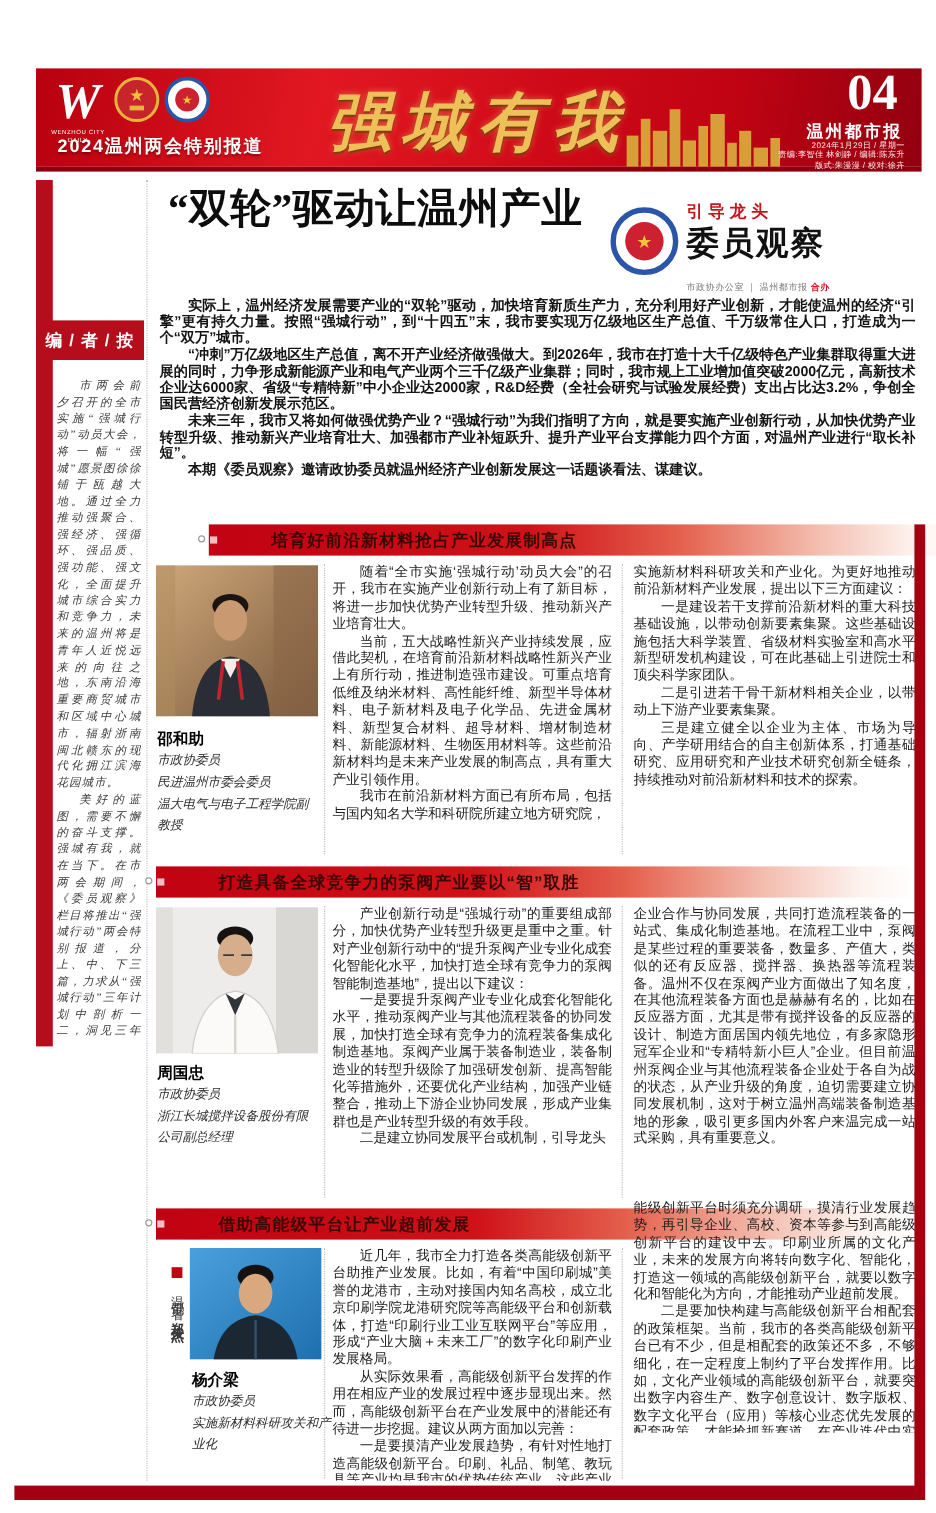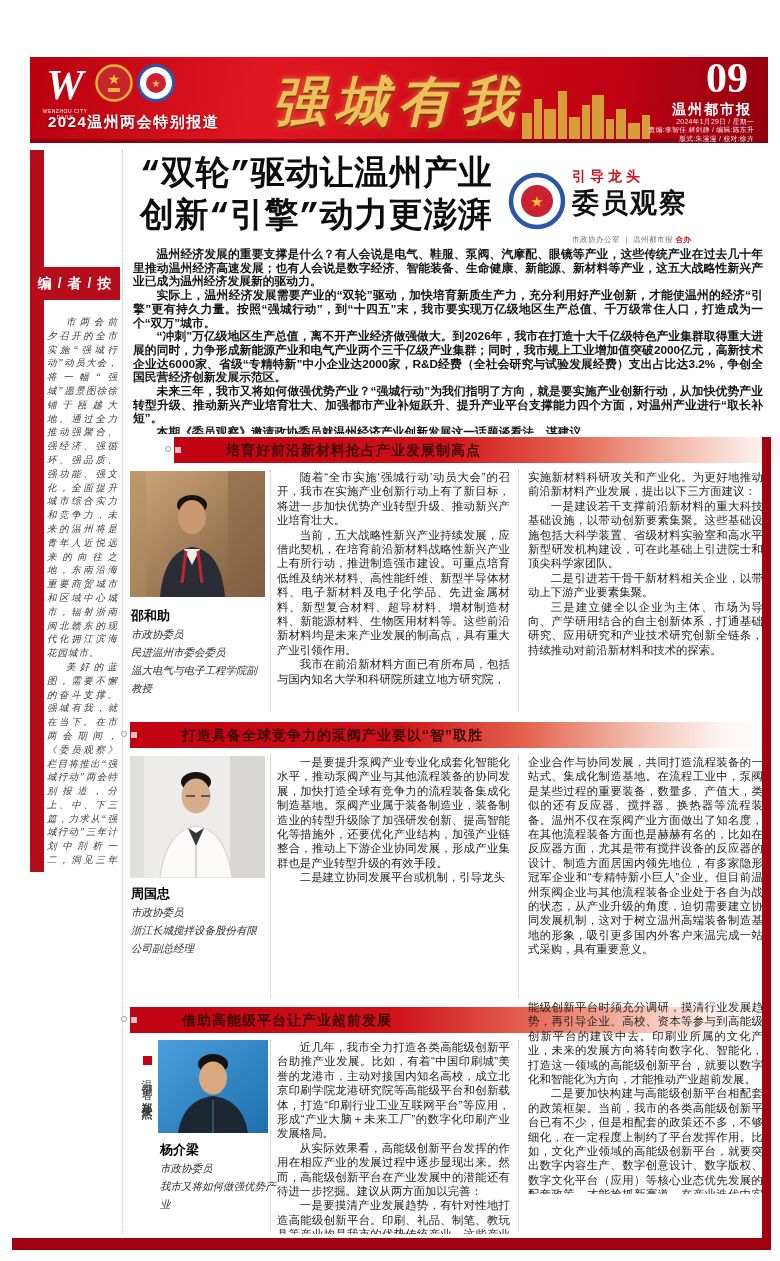--- a/index.html
+++ b/index.html
@@ -37,21 +37,21 @@
     color:#fff; font-weight:bold; font-size:14px; line-height:33px; text-align:center; letter-spacing:1px; }
   .ed-body { position:absolute; left:47px; top:316px; width:71px; height:552px; overflow:hidden;
     font-family:"Liberation Serif", serif; font-style:italic; font-size:9.5px; line-height:13.8px;
     color:#3a3a3a; text-align:justify; letter-spacing:1px; }
   .ed-body p { text-indent:2em; }
 
   .vline-main { position:absolute; left:122px; top:150px; height:1084px; border-left:1px dotted #c4c4c4; }
 
   
   .headline { position:absolute; left:140px; top:154px; width:380px; color:#0d0d0d;
-    font-family:Liberation Mono, monospace; font-weight:900; font-size:34px; line-height:42px; letter-spacing:.5px; }
+    font-family:Liberation Serif, serif; font-weight:900; font-size:34px; line-height:42px; letter-spacing:.5px; }
   .observer { position:absolute; left:508px; top:166px; width:230px; height:80px; }
   .ob-emblem { position:absolute; left:0; top:6px; }
   .ob-text { position:absolute; left:64px; top:2px; width:166px; }
   .ob-org { color:#c8161e; font-weight:bold; font-size:14px; letter-spacing:4px; }
   .ob-title { color:#111; font-weight:900; font-size:27px; letter-spacing:2px; line-height:34px; }
   .ob-footer { margin-top:15px; font-size:7.5px; color:#777; letter-spacing:.5px; }
   .ob-footer .tag { color:#c8161e; font-weight:bold; }
 
   
   .intro { position:absolute; left:133px; top:248px; width:630px; height:186px; overflow:hidden;
@@ -130,60 +130,58 @@
         <rect x="36" y="12" width="9" height="48"></rect>
         <rect x="47" y="38" width="11" height="22"></rect>
         <rect x="60" y="26" width="8" height="34"></rect>
         <rect x="70" y="16" width="12" height="44"></rect>
         <rect x="84" y="40" width="8" height="20"></rect>
         <rect x="94" y="30" width="10" height="30"></rect>
         <rect x="106" y="44" width="12" height="16"></rect>
         <rect x="120" y="36" width="8" height="24"></rect>
       </g>
     </svg>
-    <div class="m-pagenum">09</div>
+    <div class="m-pagenum">04</div>
     <div class="m-paper">温州都市报</div>
     <div class="m-info">
       <div>2024年1月29日 / 星期一</div>
       <div>责编:李智佳 林剑静 / 编辑:陈东升</div>
       <div>版式:朱漫漫 / 校对:徐卉</div>
     </div>
   </header>
 
   <div class="left-strip"></div>
   <div class="ed-title">编 / 者 / 按</div>
   <div class="ed-body">
     <p>市两会前夕召开的全市实施“强城行动”动员大会，将一幅“强城”愿景图徐徐铺于瓯越大地。通过全力推动强聚合、强经济、强循环、强品质、强功能、强文化，全面提升城市综合实力和竞争力，未来的温州将是青年人近悦远来的向往之地，东南沿海重要商贸城市和区域中心城市，辐射浙南闽北赣东的现代化拥江滨海花园城市。</p>
     <p>美好的蓝图，需要不懈的奋斗支撑。强城有我，就在当下。在市两会期间，《委员观察》栏目将推出“强城行动”两会特别报道，分上、中、下三篇，力求从“强城行动”三年计划中剖析一二，洞见三年后的温州。今天刊发中篇。</p>
   </div>
   <div class="vline-main"></div>
 
   <h1 class="headline">
     <div>“双轮”驱动让温州产业</div>
-    <div>创新“引擎”动力更澎湃</div>
   </h1>
 
   <div class="observer">
     <svg class="ob-emblem" width="58" height="58" viewBox="0 0 58 58">
       <circle cx="29" cy="29" r="26" fill="#ffffff" stroke="#2b55a8" stroke-width="4.5"></circle>
       <circle cx="29" cy="29" r="16" fill="#cd2030"></circle>
       <text x="29" y="35" text-anchor="middle" font-size="15" fill="#f2c23c">★</text>
     </svg>
     <div class="ob-text">
       <div class="ob-org">引导龙头</div>
       <div class="ob-title">委员观察</div>
       <div class="ob-footer">
         <span>市政协办公室 ｜ 温州都市报</span>
         <span class="tag">合办</span>
       </div>
     </div>
   </div>
 
   <div class="intro">
-    <p>温州经济发展的重要支撑是什么？有人会说是电气、鞋服、泵阀、汽摩配、眼镜等产业，这些传统产业在过去几十年里推动温州经济高速发展；也有人会说是数字经济、智能装备、生命健康、新能源、新材料等产业，这五大战略性新兴产业已成为温州经济发展新的驱动力。</p>
     <p>实际上，温州经济发展需要产业的“双轮”驱动，加快培育新质生产力，充分利用好产业创新，才能使温州的经济“引擎”更有持久力量。按照“强城行动”，到“十四五”末，我市要实现万亿级地区生产总值、千万级常住人口，打造成为一个“双万”城市。</p>
     <p>“冲刺”万亿级地区生产总值，离不开产业经济做强做大。到2026年，我市在打造十大千亿级特色产业集群取得重大进展的同时，力争形成新能源产业和电气产业两个三千亿级产业集群；同时，我市规上工业增加值突破2000亿元，高新技术企业达6000家、省级“专精特新”中小企业达2000家，R&amp;D经费（全社会研究与试验发展经费）支出占比达3.2%，争创全国民营经济创新发展示范区。</p>
     <p>未来三年，我市又将如何做强优势产业？“强城行动”为我们指明了方向，就是要实施产业创新行动，从加快优势产业转型升级、推动新兴产业培育壮大、加强都市产业补短跃升、提升产业平台支撑能力四个方面，对温州产业进行“取长补短”。</p>
     <p>本期《委员观察》邀请政协委员就温州经济产业创新发展这一话题谈看法、谋建议。</p>
   </div>
 
   <div class="bar bar1">
     <span class="bullets"><i class="b1"></i><i class="b2"></i></span>
     <span>培育好前沿新材料抢占产业发展制高点</span>
   </div>
@@ -238,20 +236,21 @@
     <path d="M58,72 L66,90 L74,72 L66,77 Z" fill="#30343b"></path>
     <path d="M66,90 L66,122" stroke="#d8d5cf" stroke-width="2"></path>
   </svg>
   <div class="bio bio2">
     <div class="bio-name">周国忠</div>
     <div class="bio-title">市政协委员</div>
     <div class="bio-title">浙江长城搅拌设备股份有限公司副总经理</div>
   </div>
   <div class="vdiv d2a"></div>
   <div class="col s2c1">
+    <p>产业创新行动是“强城行动”的重要组成部分，加快优势产业转型升级更是重中之重。针对产业创新行动中的“提升泵阀产业专业化成套化智能化水平，加快打造全球有竞争力的泵阀智能制造基地”，提出以下建议：</p>
     <p>一是要提升泵阀产业专业化成套化智能化水平，推动泵阀产业与其他流程装备的协同发展，加快打造全球有竞争力的流程装备集成化制造基地。泵阀产业属于装备制造业，装备制造业的转型升级除了加强研发创新、提高智能化等措施外，还要优化产业结构，加强产业链整合，推动上下游企业协同发展，形成产业集群也是产业转型升级的有效手段。</p>
     <p>二是建立协同发展平台或机制，引导龙头</p>
   </div>
   <div class="vdiv d2b"></div>
   <div class="col s2c2">
     <p class="cont">企业合作与协同发展，共同打造流程装备的一站式、集成化制造基地。在流程工业中，泵阀是某些过程的重要装备，数量多、产值大，类似的还有反应器、搅拌器、换热器等流程装备。温州不仅在泵阀产业方面做出了知名度，在其他流程装备方面也是赫赫有名的，比如在反应器方面，尤其是带有搅拌设备的反应器的设计、制造方面居国内领先地位，有多家隐形冠军企业和“专精特新小巨人”企业。但目前温州泵阀企业与其他流程装备企业处于各自为战的状态，从产业升级的角度，迫切需要建立协同发展机制，这对于树立温州高端装备制造基地的形象，吸引更多国内外客户来温完成一站式采购，具有重要意义。</p>
   </div>
 
   <div class="bar bar3">
     <span class="bullets"><i class="b1"></i><i class="b2"></i></span>
@@ -269,21 +268,21 @@
       </defs>
     <rect width="110" height="93" fill="url(#pg3)"></rect>
     <ellipse cx="55" cy="24" rx="15" ry="10" fill="#141210"></ellipse>
     <ellipse cx="55" cy="38" rx="14" ry="16.5" fill="#d9a87f"></ellipse>
     <path d="M20,93 C24,68 38,58 55,56 C72,58 86,68 90,93 Z" fill="#1c2734"></path>
     <path d="M55,60 L55,93" stroke="#35506b" stroke-width="2"></path>
   </svg>
   <div class="bio bio3">
     <div class="bio-name">杨介梁</div>
     <div class="bio-title">市政协委员</div>
-    <div class="bio-title">我市又将如何做强优势产业</div>
+    <div class="bio-title">实施新材料科研攻关和产业化</div>
   </div>
   <div class="vdiv d3a"></div>
   <div class="col s3c1">
     <p>近几年，我市全力打造各类高能级创新平台助推产业发展。比如，有着“中国印刷城”美誉的龙港市，主动对接国内知名高校，成立北京印刷学院龙港研究院等高能级平台和创新载体，打造“印刷行业工业互联网平台”等应用，形成“产业大脑＋未来工厂”的数字化印刷产业发展格局。</p>
     <p>从实际效果看，高能级创新平台发挥的作用在相应产业的发展过程中逐步显现出来。然而，高能级创新平台在产业发展中的潜能还有待进一步挖掘。建议从两方面加以完善：</p>
     <p>一是要摸清产业发展趋势，有针对性地打造高能级创新平台。印刷、礼品、制笔、教玩具等产业均是我市的优势传统产业，这些产业的转型升级迫在眉睫。我市在打造这些领域的高</p>
   </div>
   <div class="vdiv d3b"></div>
   <div class="col s3c2">
     <p class="cont">能级创新平台时须充分调研，摸清行业发展趋势，再引导企业、高校、资本等参与到高能级创新平台的建设中去。印刷业所属的文化产业，未来的发展方向将转向数字化、智能化，打造这一领域的高能级创新平台，就要以数字化和智能化为方向，才能推动产业超前发展。</p>

